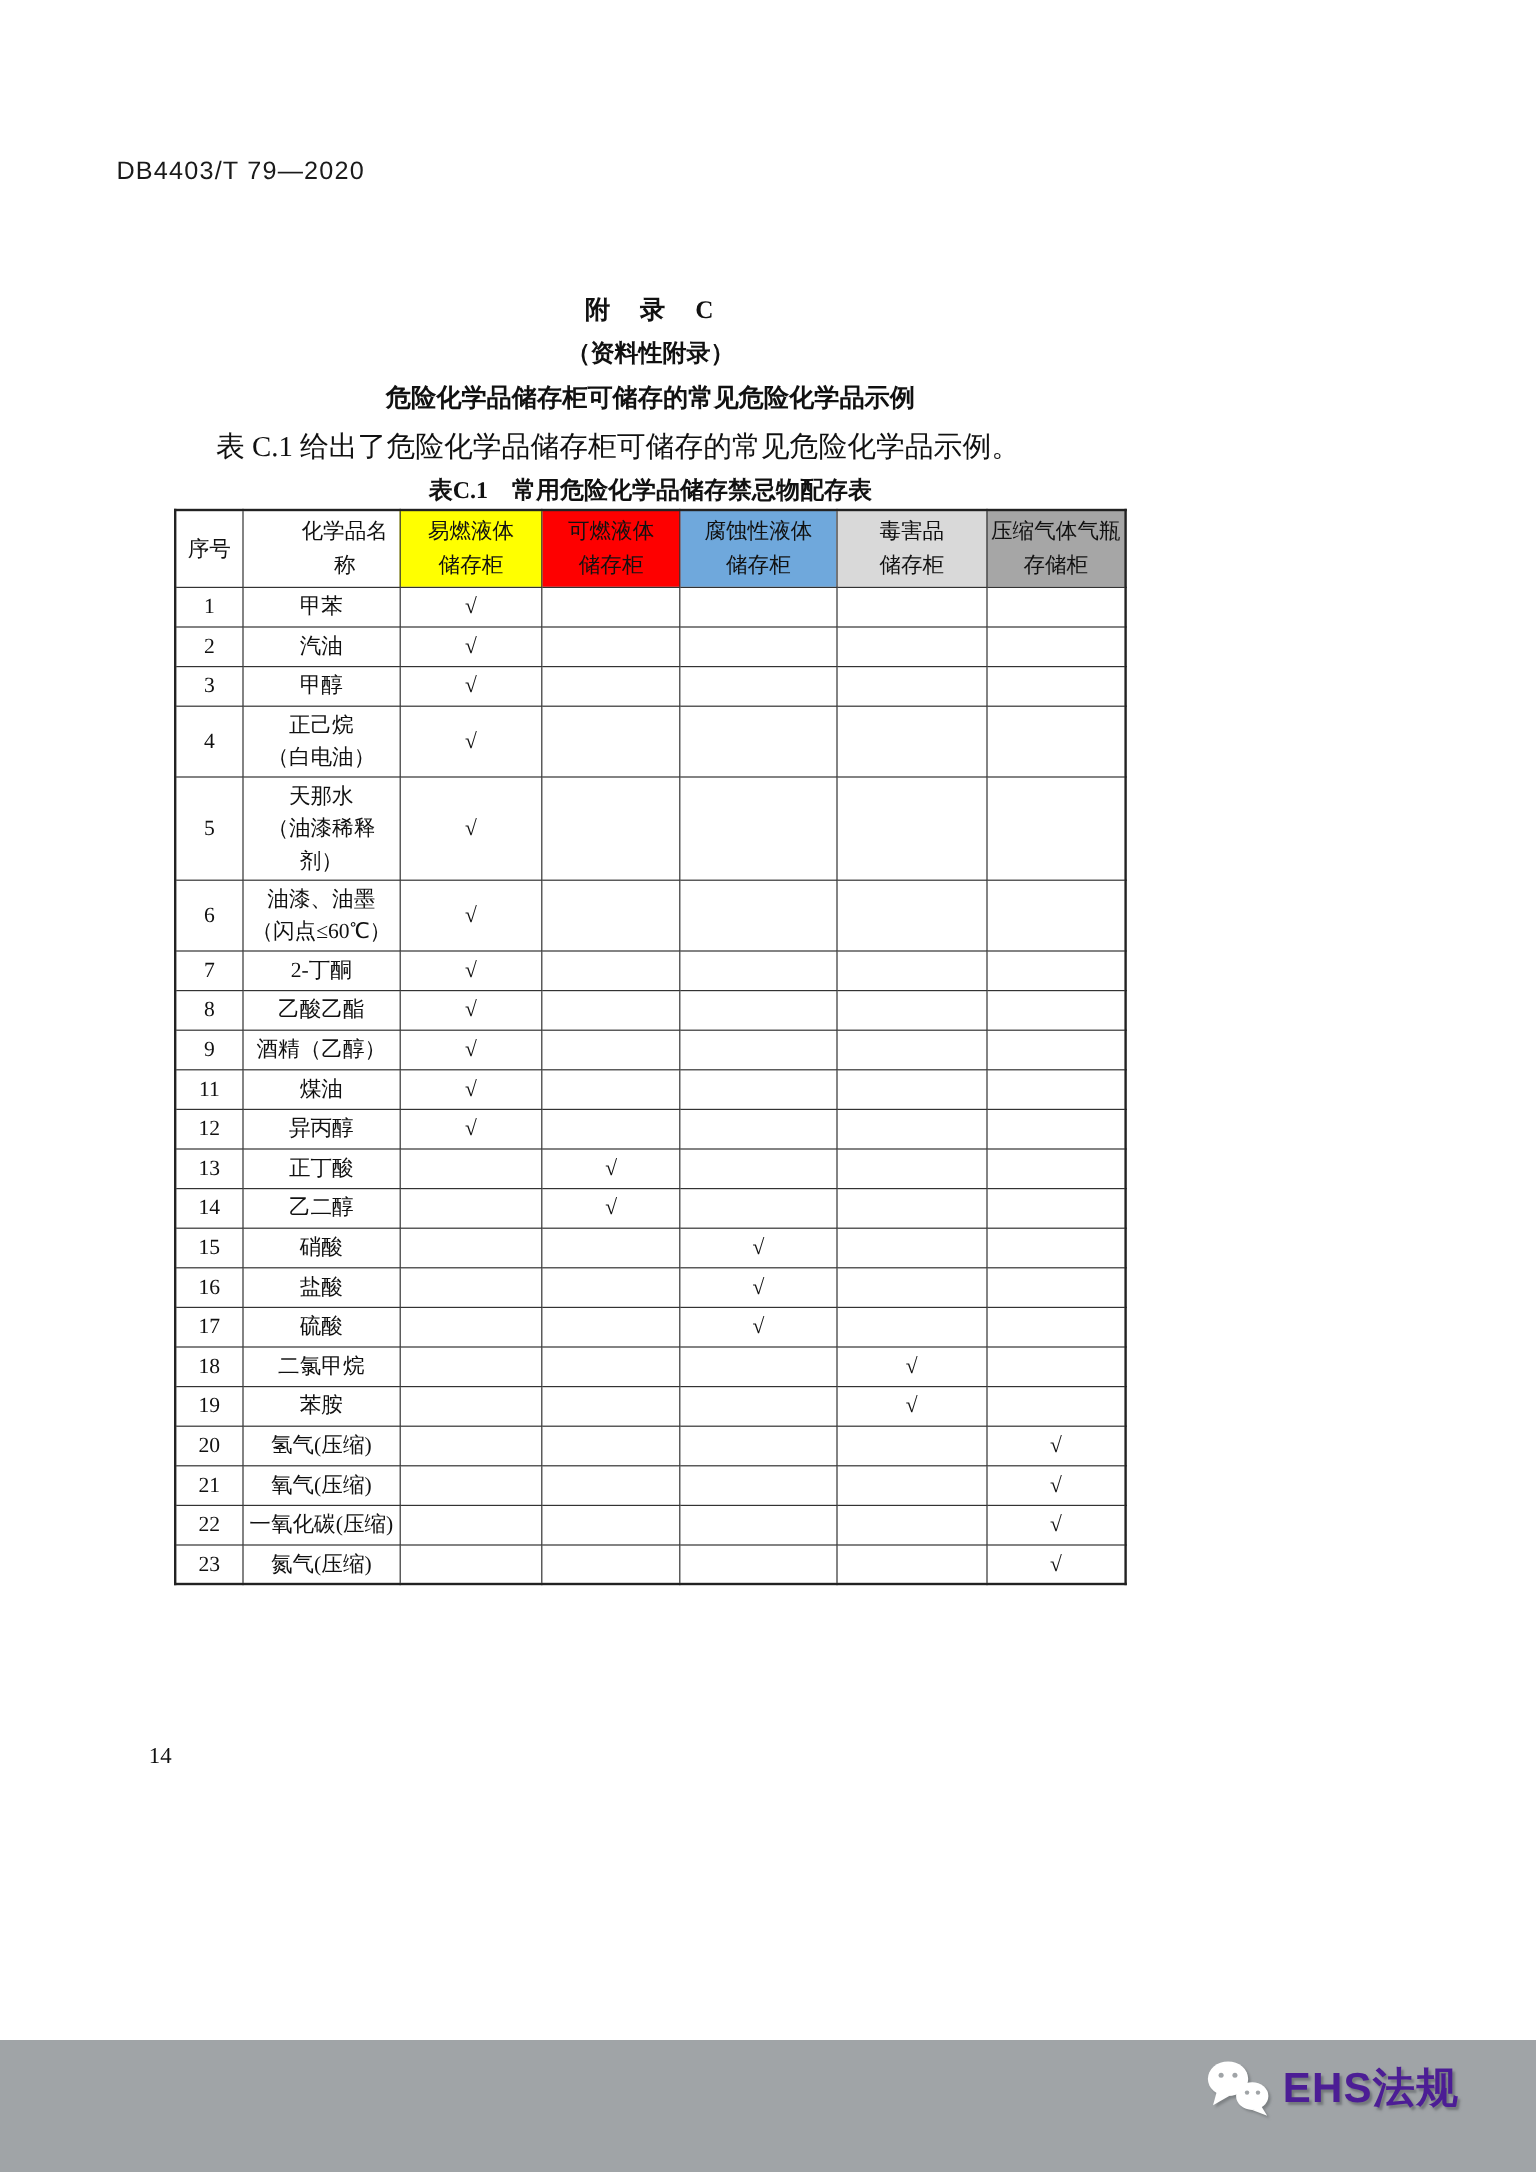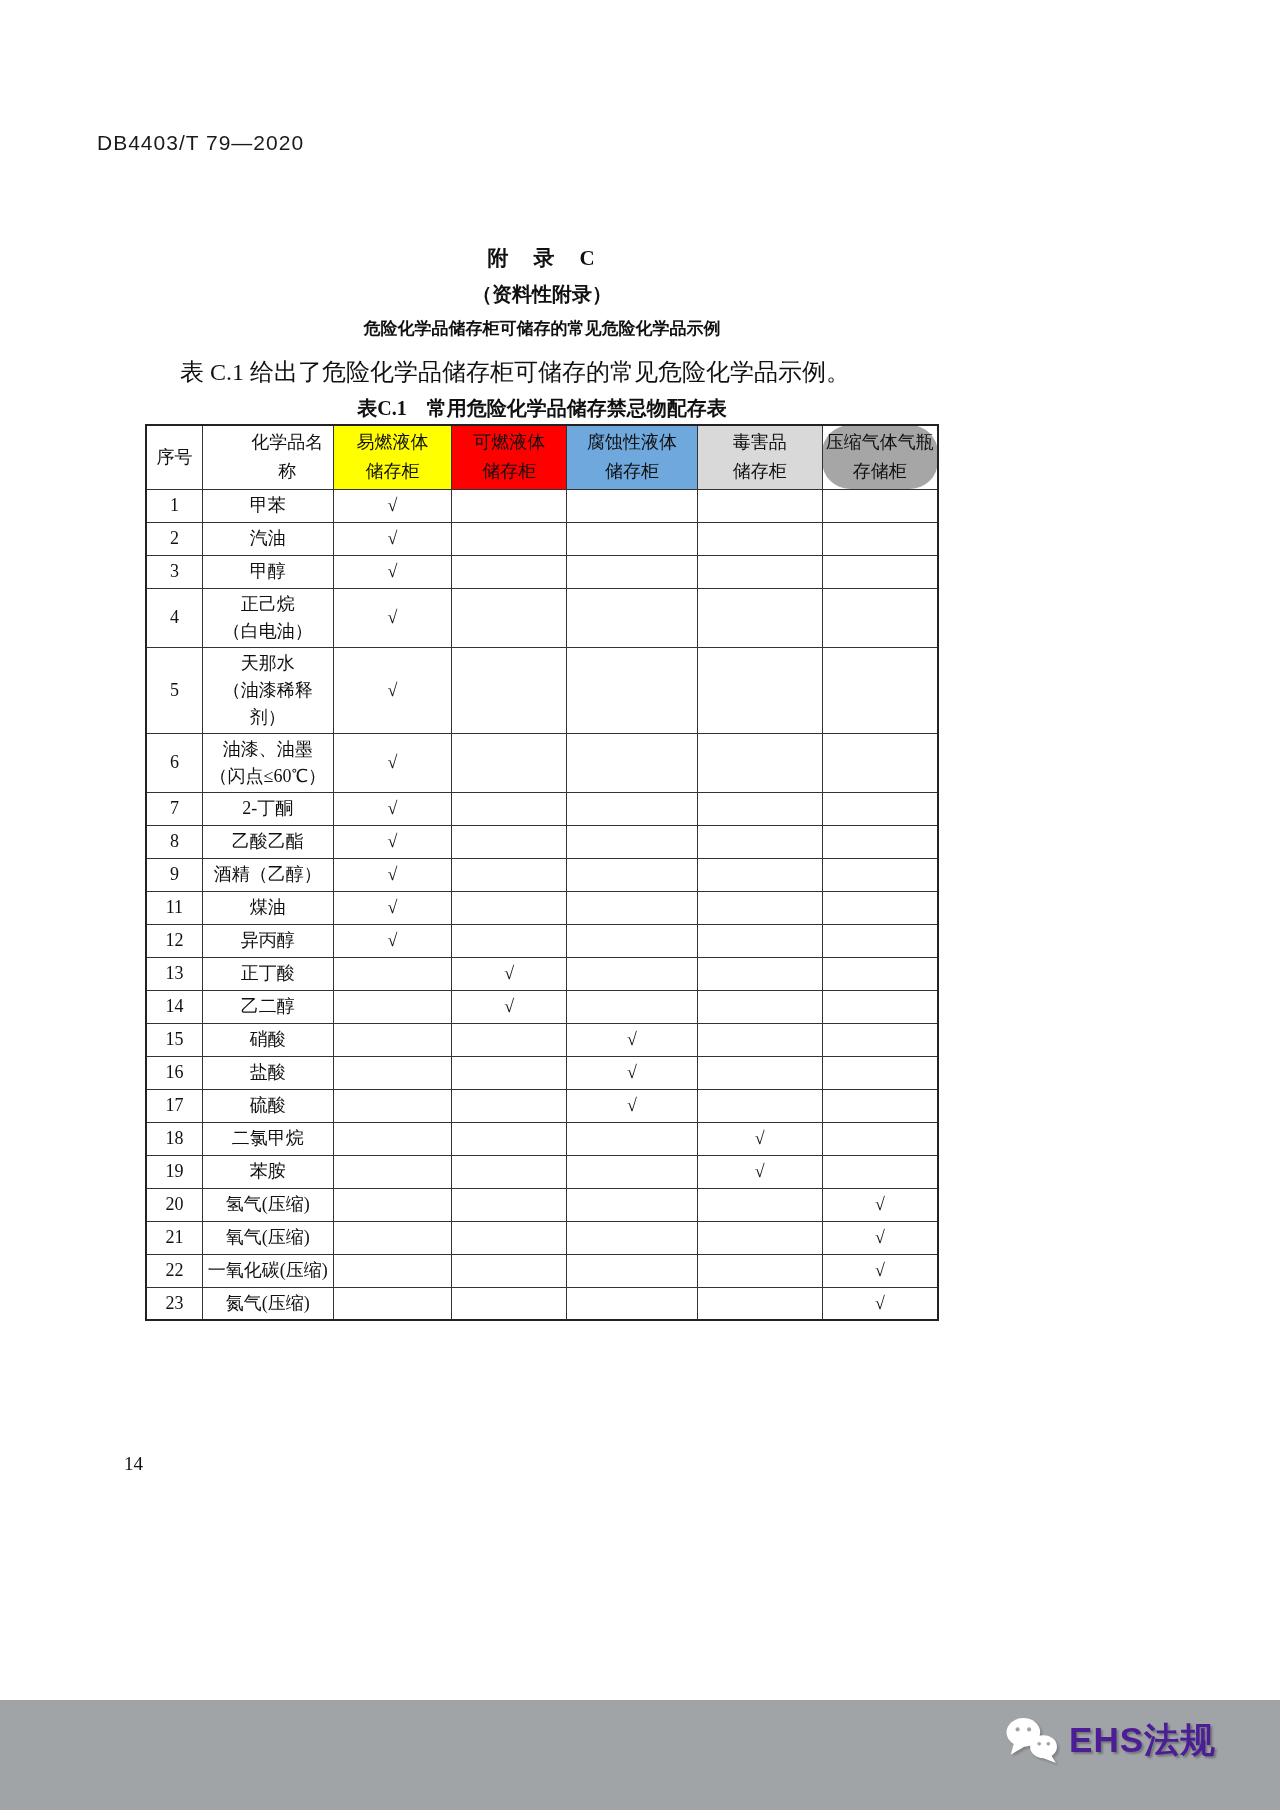--- a/index.html
+++ b/index.html
@@ -13,21 +13,21 @@
   .doc-code {
     position:absolute; left:97px; top:131px;
     font-family:"Liberation Sans", sans-serif;
     font-size:21px; letter-spacing:1px; color:#1a1a1a;
   }
   .title-block {
     position:absolute; top:244px; left:0; width:1084px; text-align:center;
   }
   .title-line1 { font-size:21px; font-weight:bold; margin-bottom:9px; letter-spacing:2px; }
   .title-line2 { font-size:20px; font-weight:bold; margin-bottom:9px;font-family:Liberation Serif, serif; }
-  .title-line3 { font-size:17px; font-weight:bold; }
+  .title-line3 { font-size:21px; font-weight:bold; }
   .intro {
     position:absolute; left:145px; top:356px;
     font-size:24px;
     margin-left:35px;
   }
   .table-caption {
     position:absolute; top:395px; left:0; width:1084px; text-align:center;
     font-size:20px; font-weight:bold;
   }
   table.chem-table {
@@ -45,21 +45,21 @@
     color:#111;
   }
   .chem-table th { height:64px; line-height:29px; font-size:18px; }
   .chem-table td { height:33px; line-height:27px; }
   .col-no { width:56px; }
   .col-name { width:130px; }
   .col-flammable { width:118px; }
   .col-combustible { width:114px; }
   .col-corrosive { width:130px; }
   .col-toxic { width:124px; }
-  .col-compressed { width:115px;border-radius:28px; }
+  .col-compressed { width:115px; }
   .page-number {
     position:absolute; left:124px; top:1453px; font-size:19px;
   }
   .bottom-band {
     position:absolute; left:0; top:1700px; width:1280px; height:110px;
     background:#a0a4a7;
   }
   .watermark {
     position:absolute; right:64px; top:16px;
     display:flex; align-items:center; gap:8px;

